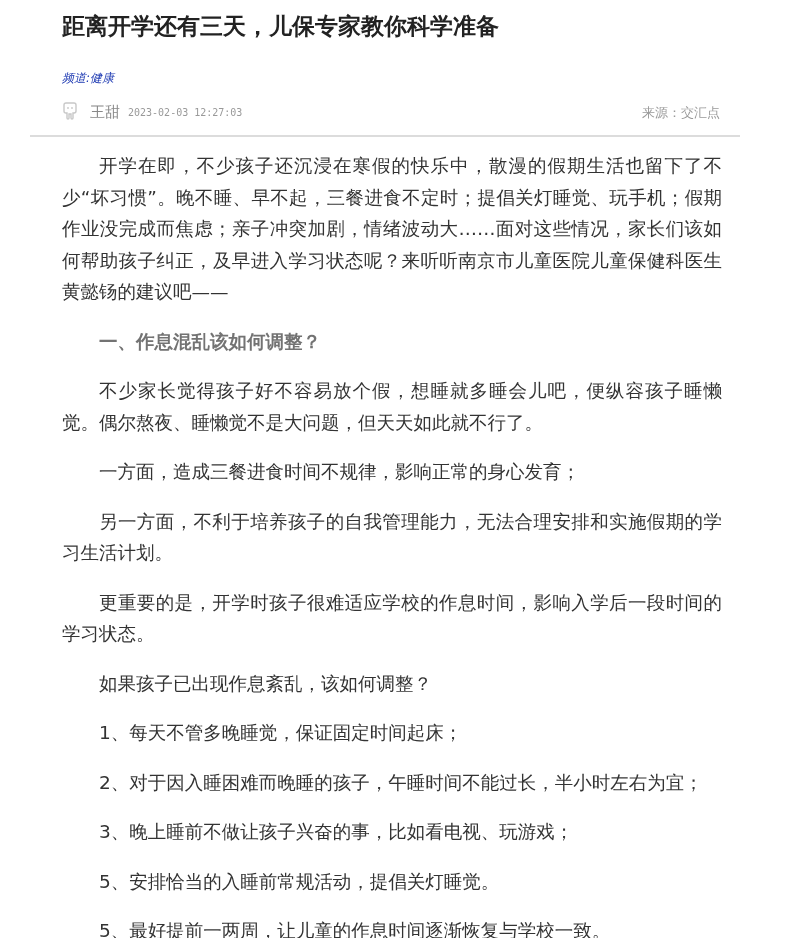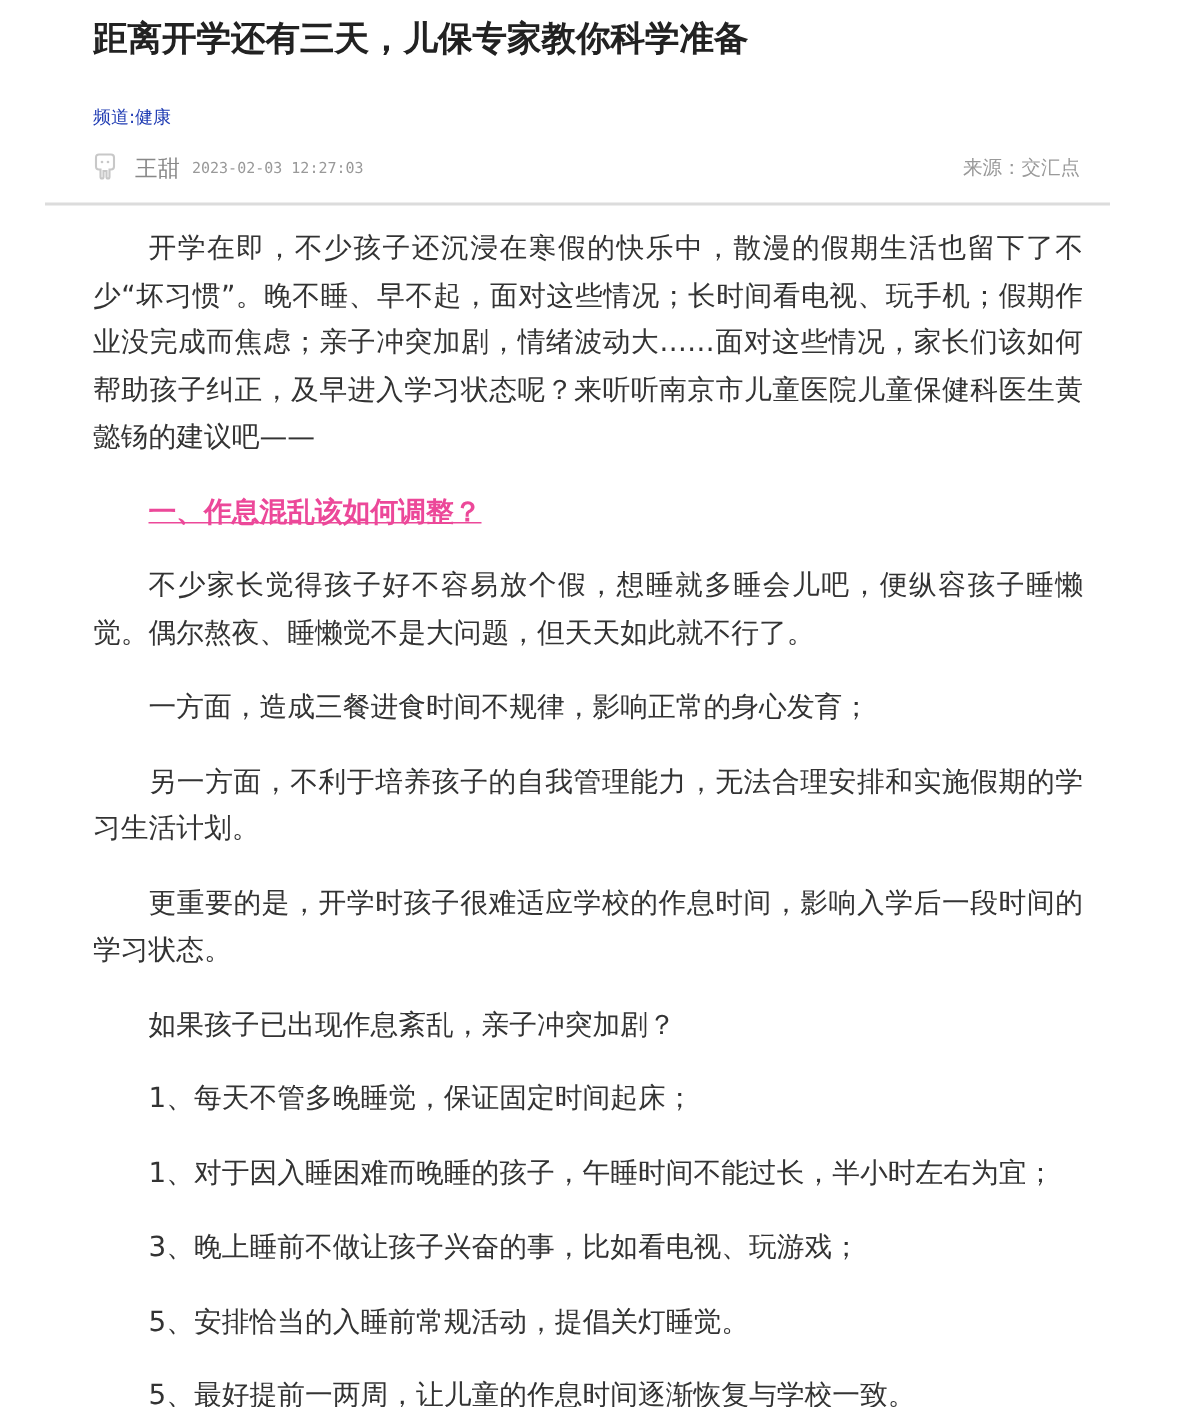--- a/index.html
+++ b/index.html
@@ -33,20 +33,21 @@
     letter-spacing: 0px;
     white-space: nowrap;
   }
   .channel {
     position: absolute;
     left: 62px;
     top: 70px;
     font-size: 12px;
     line-height: 16px;
     color: #1f3bb3;
+    font-style: italic;
   }
   .channel a {
     color: #1f3bb3;
     text-decoration: none;
   }
   .meta-row {
     position: absolute;
     left: 62px;
     top: 100px;
     width: 658px;
@@ -106,24 +107,23 @@
     text-indent: 2em;
     text-align: justify;
   }
   .p.list {
     margin-bottom: 18px;
   }
   .h {
     font-size: 18.5px;
     line-height: 31.5px;
     font-weight: bold;
-    color: #ec4899;
+    color: #737373;
     margin: 0 0 18px 0;
     text-indent: 2em;
-    text-decoration: underline;
   }
 </style>
 </head>
 <body>
 
 <div class="article">
 
   <h1 class="title" style="margin:0;">距离开学还有三天，儿保专家教你科学准备</h1>
 
   <div class="channel">
@@ -141,31 +141,31 @@
       </svg>
     </span>
     <span class="author-name">王甜</span>
     <span class="date">2023-02-03 12:27:03</span>
     <span class="source">来源：交汇点</span>
   </div>
 
   <div class="divider"></div>
 
   <div class="body">
-    <p class="p">开学在即，不少孩子还沉浸在寒假的快乐中，散漫的假期生活也留下了不少“坏习惯”。晚不睡、早不起，面对这些情况；长时间看电视、玩手机；假期作业没完成而焦虑；亲子冲突加剧，情绪波动大……面对这些情况，家长们该如何帮助孩子纠正，及早进入学习状态呢？来听听南京市儿童医院儿童保健科医生黄懿钖的建议吧——</p>
+    <p class="p">开学在即，不少孩子还沉浸在寒假的快乐中，散漫的假期生活也留下了不少“坏习惯”。晚不睡、早不起，三餐进食不定时；提倡关灯睡觉、玩手机；假期作业没完成而焦虑；亲子冲突加剧，情绪波动大……面对这些情况，家长们该如何帮助孩子纠正，及早进入学习状态呢？来听听南京市儿童医院儿童保健科医生黄懿钖的建议吧——</p>
 
     <p class="h">一、作息混乱该如何调整？</p>
 
     <p class="p">不少家长觉得孩子好不容易放个假，想睡就多睡会儿吧，便纵容孩子睡懒觉。偶尔熬夜、睡懒觉不是大问题，但天天如此就不行了。</p>
     <p class="p">一方面，造成三餐进食时间不规律，影响正常的身心发育；</p>
     <p class="p">另一方面，不利于培养孩子的自我管理能力，无法合理安排和实施假期的学习生活计划。</p>
     <p class="p">更重要的是，开学时孩子很难适应学校的作息时间，影响入学后一段时间的学习状态。</p>
-    <p class="p">如果孩子已出现作息紊乱，亲子冲突加剧？</p>
+    <p class="p">如果孩子已出现作息紊乱，该如何调整？</p>
 
     <p class="p list">1、每天不管多晚睡觉，保证固定时间起床；</p>
-    <p class="p list">1、对于因入睡困难而晚睡的孩子，午睡时间不能过长，半小时左右为宜；</p>
+    <p class="p list">2、对于因入睡困难而晚睡的孩子，午睡时间不能过长，半小时左右为宜；</p>
     <p class="p list">3、晚上睡前不做让孩子兴奋的事，比如看电视、玩游戏；</p>
     <p class="p list">5、安排恰当的入睡前常规活动，提倡关灯睡觉。</p>
     <p class="p list">5、最好提前一两周，让儿童的作息时间逐渐恢复与学校一致。</p>
 
   </div>
 
 </div>
 
 </body></html>

